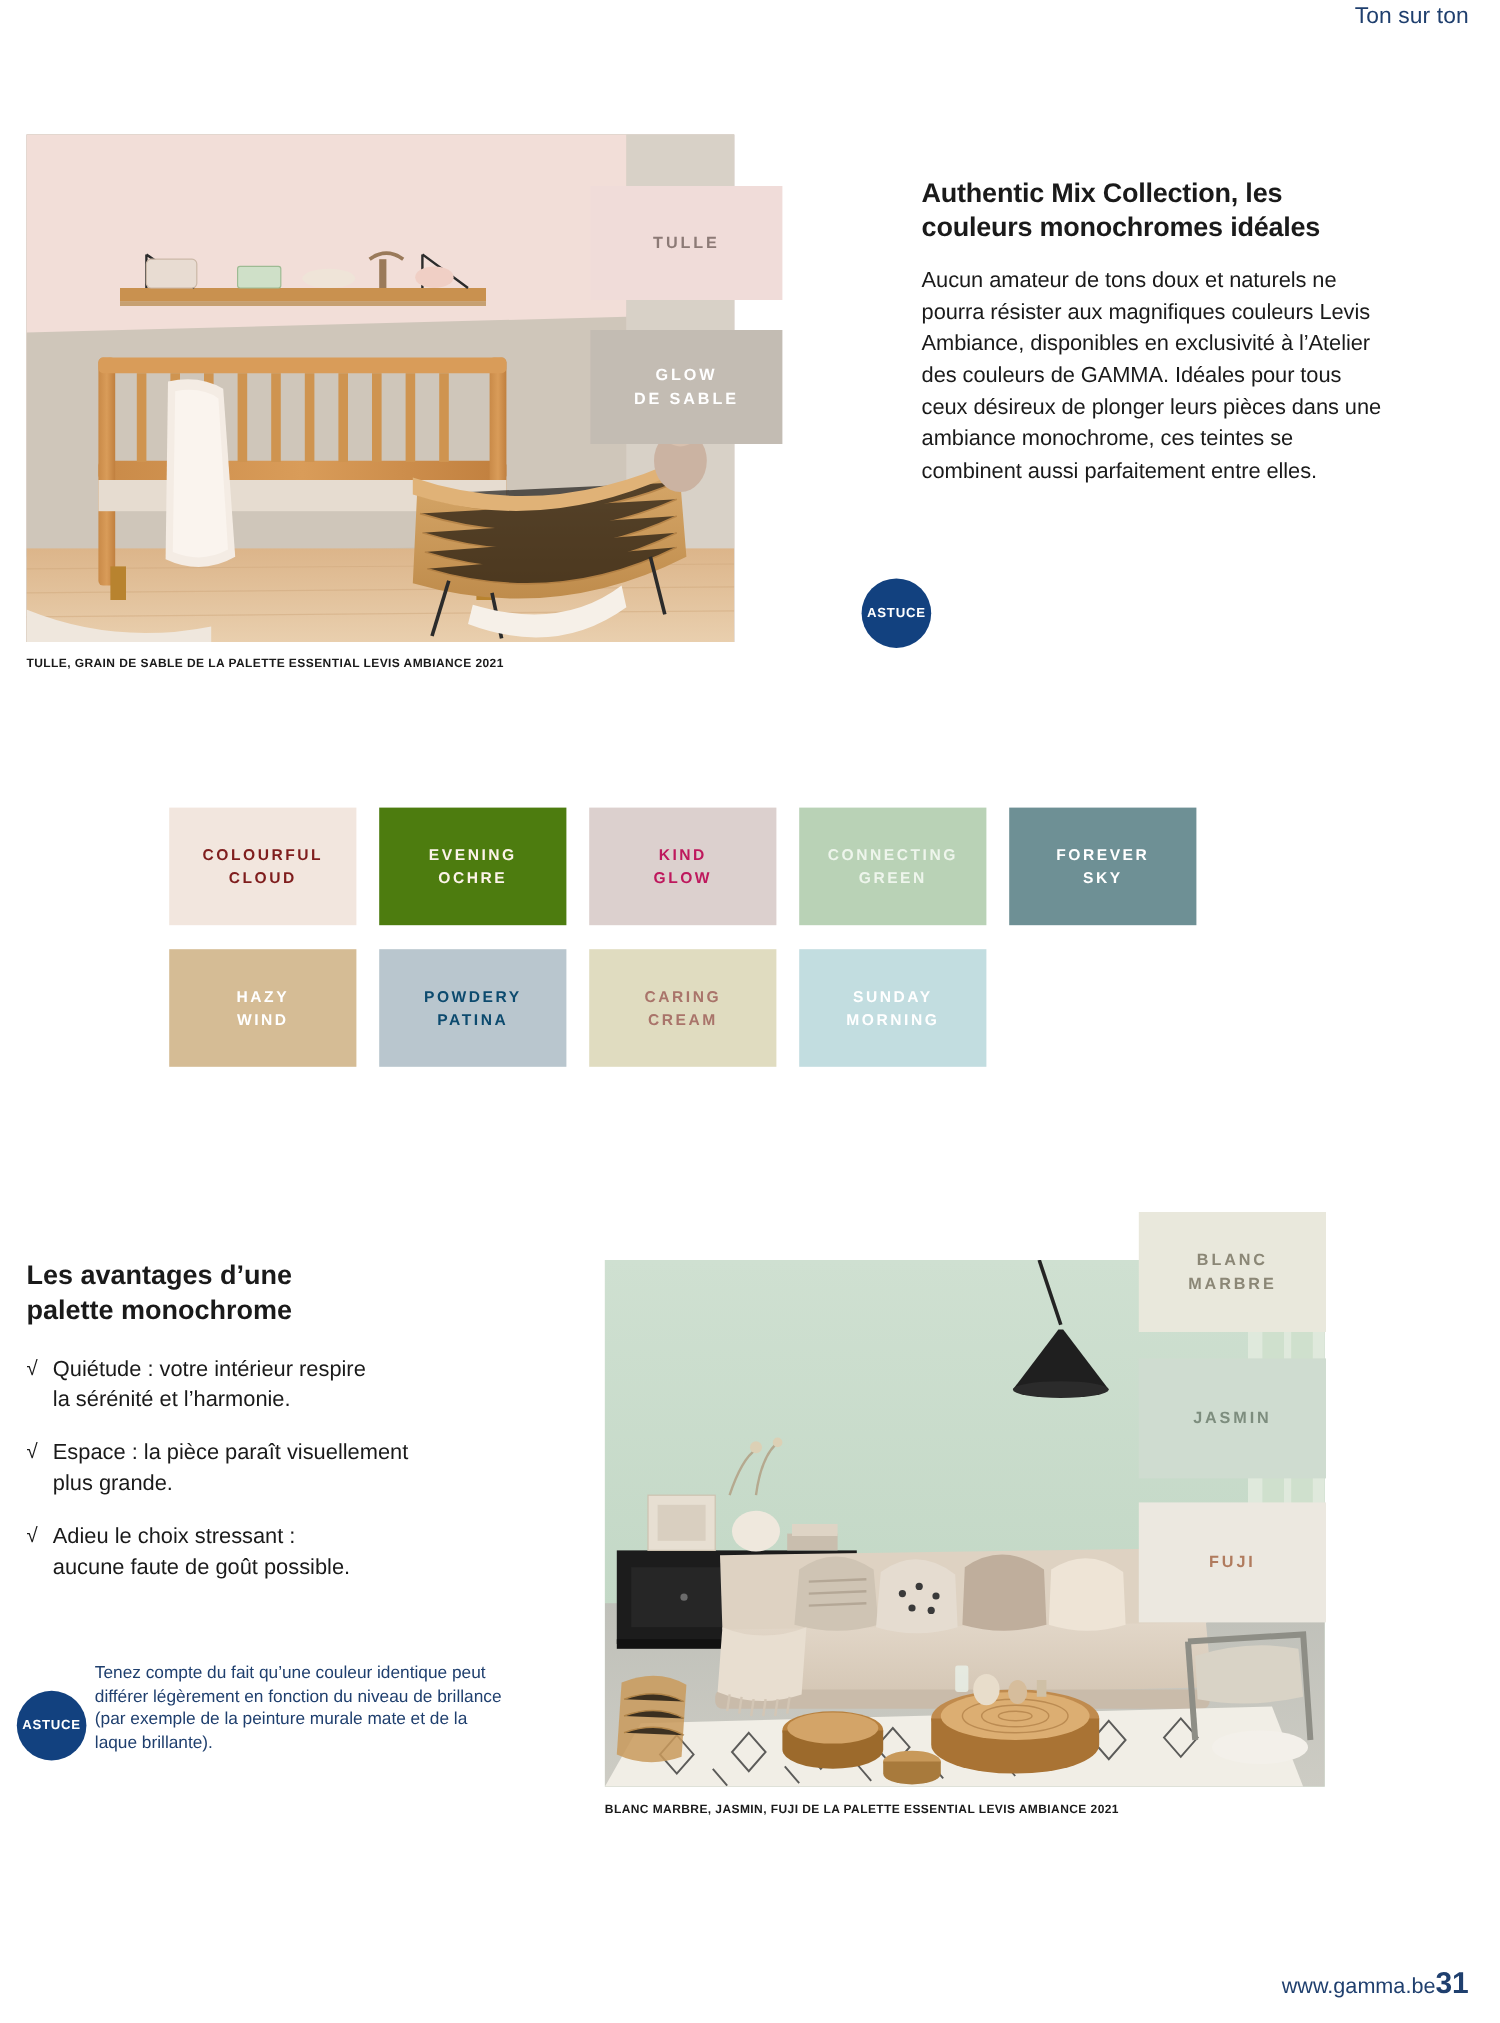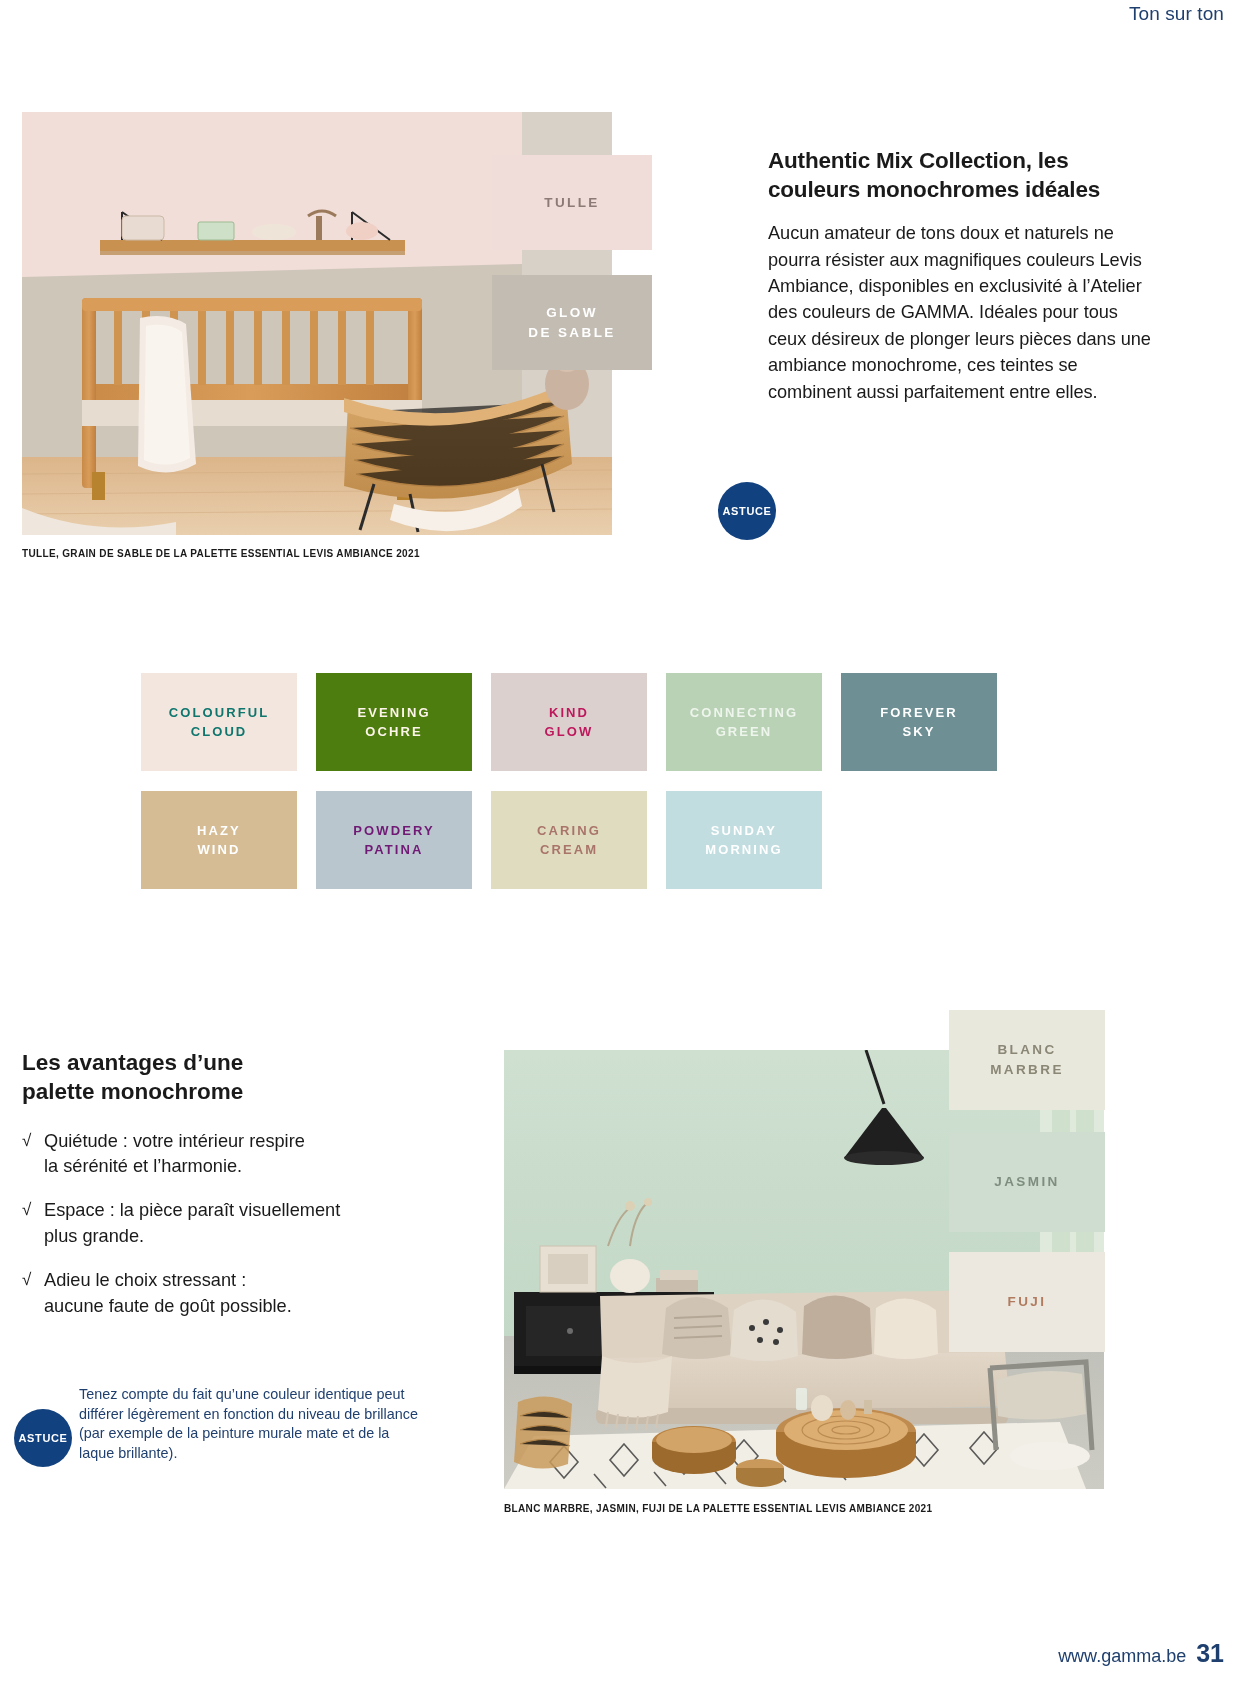--- a/index.html
+++ b/index.html
@@ -128,21 +128,21 @@
     position: absolute; left: 504px; top: 1503px;
     font-size: 10px; letter-spacing: .35px; font-weight: 700; color: #1a1a1a;
   }
   #sw-blanc  { left: 949px; top: 1010px;  width: 156px; height: 100px; background: #e9e8dc; color: #8b8776; }
   #sw-jasmin { left: 949px; top: 1132px; width: 156px; height: 100px; background: #cfdcd0; color: #7d8d7e; }
   #sw-fuji   { left: 949px; top: 1252px; width: 156px; height: 100px; background: #ece8e0; color: #b07b5e; }
 
   
   .footer {
     position: absolute; right: 26px; bottom: 18px;
-    display: flex; align-items: baseline; gap: 10px;
+    display: flex; align-items: baseline; 
     color: #1f3f6e;
   }
   .footer-url { font-size: 18px; }
   .footer-page { font-size: 25px; font-weight: 700; }
 </style>
 </head>
 <body>
 
 <div class="page">
 
@@ -278,21 +278,21 @@
       <span>couleurs monochromes idéales</span>
     </h2>
     <p>Aucun amateur de tons doux et naturels ne pourra résister aux magnifiques couleurs Levis Ambiance, disponibles en exclusivité à l’Atelier des couleurs de GAMMA. Idéales pour tous ceux désireux de plonger leurs pièces dans une ambiance monochrome, ces teintes se combinent aussi parfaitement entre elles.</p>
   </div>
 
   <div class="astuce" id="astuce-top">
     <div class="astuce-badge">ASTUCE</div>
   </div>
 
   <div class="palette">
-    <div class="palette-chip" style="background:#f2e6de;color:#0f766e">
+    <div class="palette-chip" style="background:#f2e6de;color:#7f1d1d">
       <span>
         <span>COLOURFUL</span><br>
         <span>CLOUD</span>
       </span>
     </div>
     <div class="palette-chip" style="background:#4d7c0f;color:#fdf4ea">
       <span>
         <span>EVENING</span><br>
         <span>OCHRE</span>
       </span>
@@ -314,21 +314,21 @@
         <span>FOREVER</span><br>
         <span>SKY</span>
       </span>
     </div>
     <div class="palette-chip" style="background:#d5bc95;color:#ffffff">
       <span>
         <span>HAZY</span><br>
         <span>WIND</span>
       </span>
     </div>
-    <div class="palette-chip" style="background:#b9c6ce;color:#701a75">
+    <div class="palette-chip" style="background:#b9c6ce;color:#0c4a6e">
       <span>
         <span>POWDERY</span><br>
         <span>PATINA</span>
       </span>
     </div>
     <div class="palette-chip" style="background:#e0dcc0;color:#a9746a">
       <span>
         <span>CARING</span><br>
         <span>CREAM</span>
       </span>

